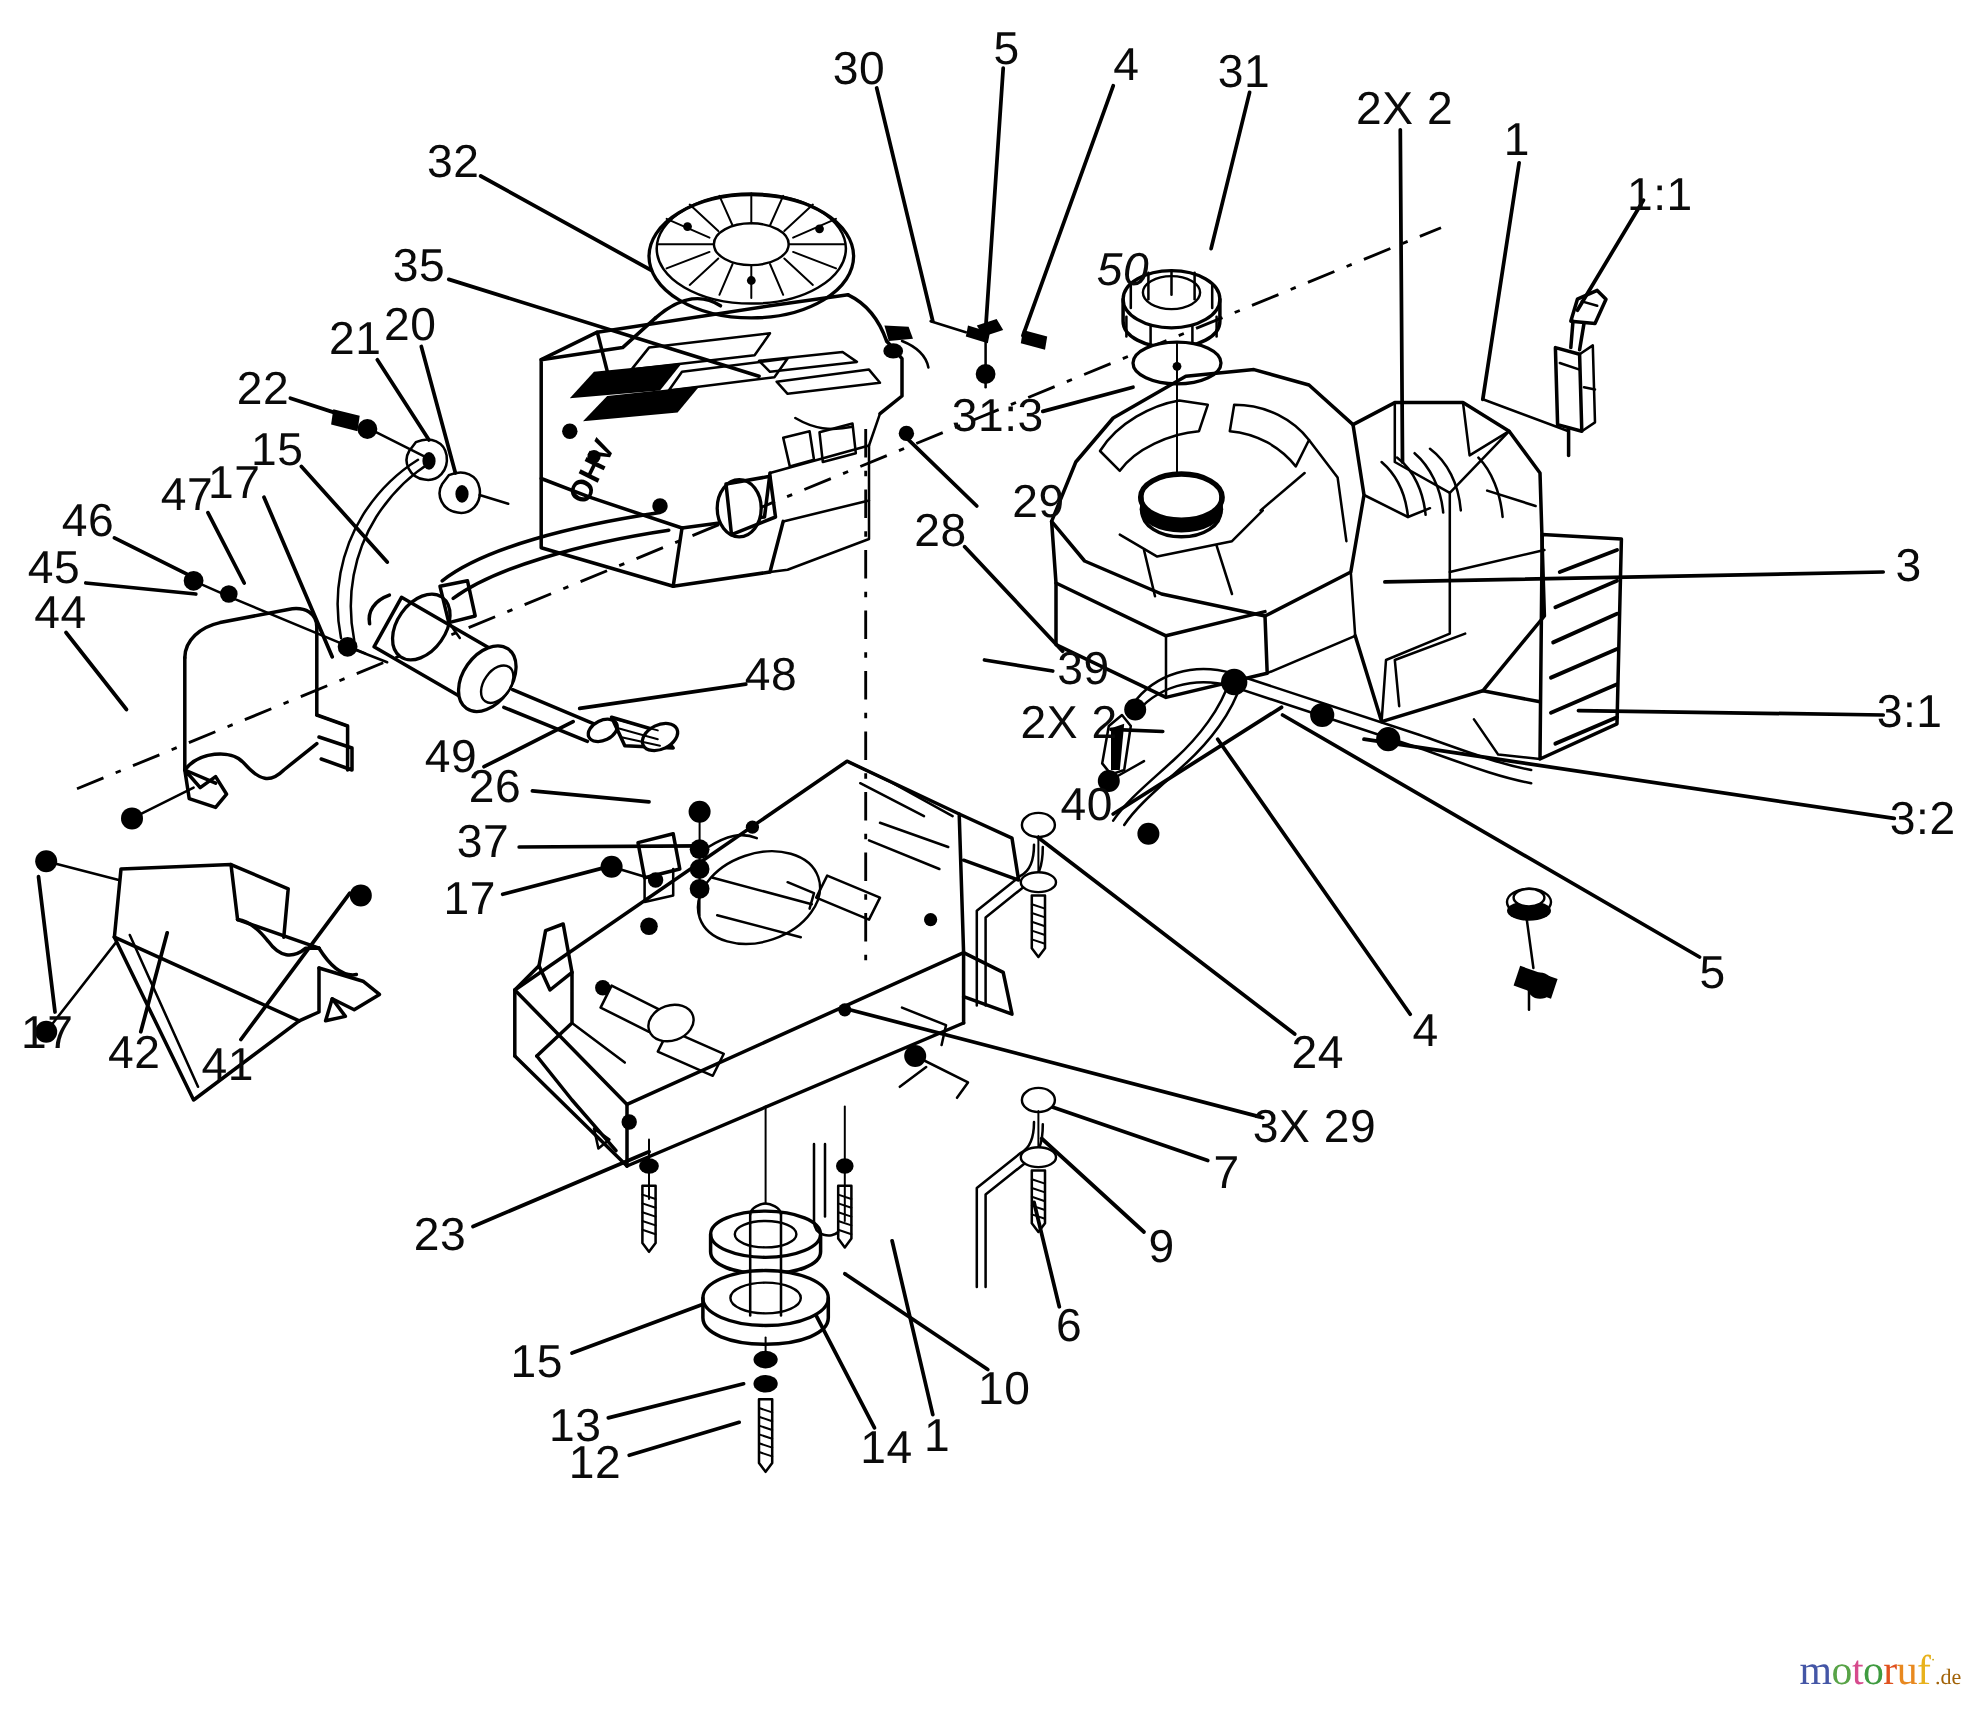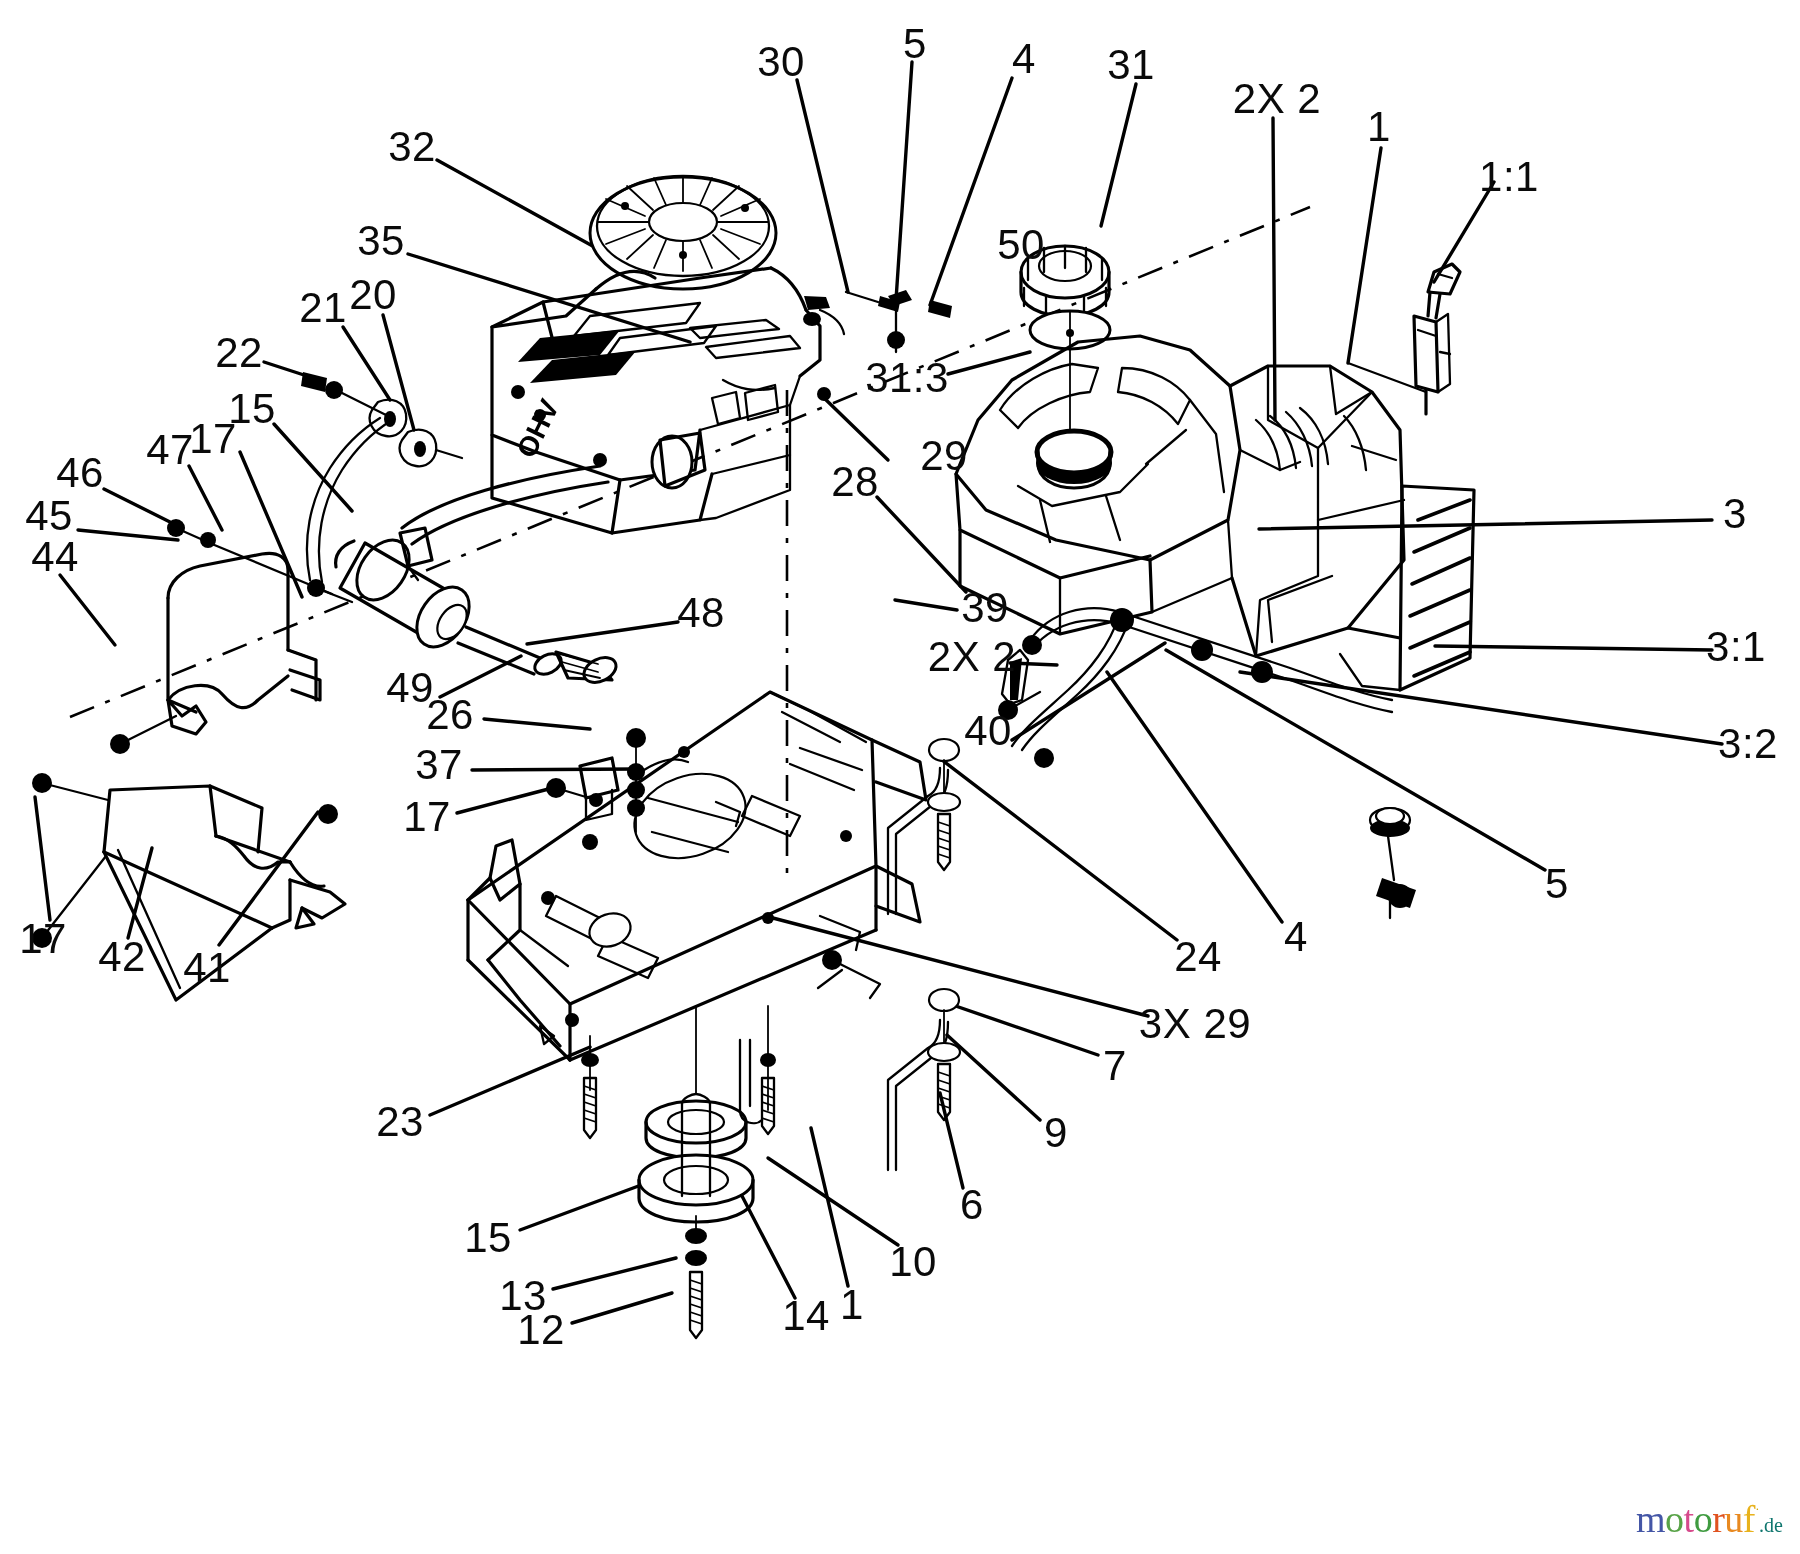--- a/index.html
+++ b/index.html
@@ -26,21 +26,21 @@
   #watermark{
     position:absolute;
     left:1636px;top:1500px;
     font-family:"Liberation Serif", serif;
     font-size:38px;
     letter-spacing:-0.5px;
     line-height:1;
     user-select:none;
   }
   #watermark span{display:inline-block;}
-  .wm-suffix{font-size:20px;color:#0f766e;letter-spacing:0;}
+  .wm-suffix{font-size:20px;color:#a16207;letter-spacing:0;}
   .wm-dot{font-size:14px;color:#c8a000;vertical-align:super;}
 </style>
 </head>
 <body>
 
 <div id="page">
 
   <svg id="artwork" viewBox="0 0 1800 1554" xmlns="http://www.w3.org/2000/svg">
     <defs>
       <style>
@@ -489,21 +489,21 @@
   <div>
     <div class="callout" style="left:781px;top:62px;">30</div>
     <div class="callout" style="left:915px;top:44px;">5</div>
     <div class="callout" style="left:1024px;top:59px;">4</div>
     <div class="callout" style="left:1131px;top:65px;">31</div>
     <div class="callout" style="left:1277px;top:99px;">2X 2</div>
     <div class="callout" style="left:1379px;top:127px;">1</div>
     <div class="callout" style="left:1509px;top:177px;">1:1</div>
     <div class="callout" style="left:412px;top:147px;">32</div>
     <div class="callout" style="left:381px;top:241px;">35</div>
-    <div class="callout" style="left:1021px;top:245px;">50</div>
+    <div class="callout" style="left:1021px;top:245px;font-style:italic;">50</div>
     <div class="callout" style="left:323px;top:308px;">21</div>
     <div class="callout" style="left:373px;top:295px;">20</div>
     <div class="callout" style="left:239px;top:353px;">22</div>
     <div class="callout" style="left:907px;top:378px;">31:3</div>
     <div class="callout" style="left:252px;top:409px;">15</div>
     <div class="callout" style="left:213px;top:439px;">17</div>
     <div class="callout" style="left:170px;top:450px;">47</div>
     <div class="callout" style="left:944px;top:456px;">29</div>
     <div class="callout" style="left:80px;top:473px;">46</div>
     <div class="callout" style="left:855px;top:482px;">28</div>

